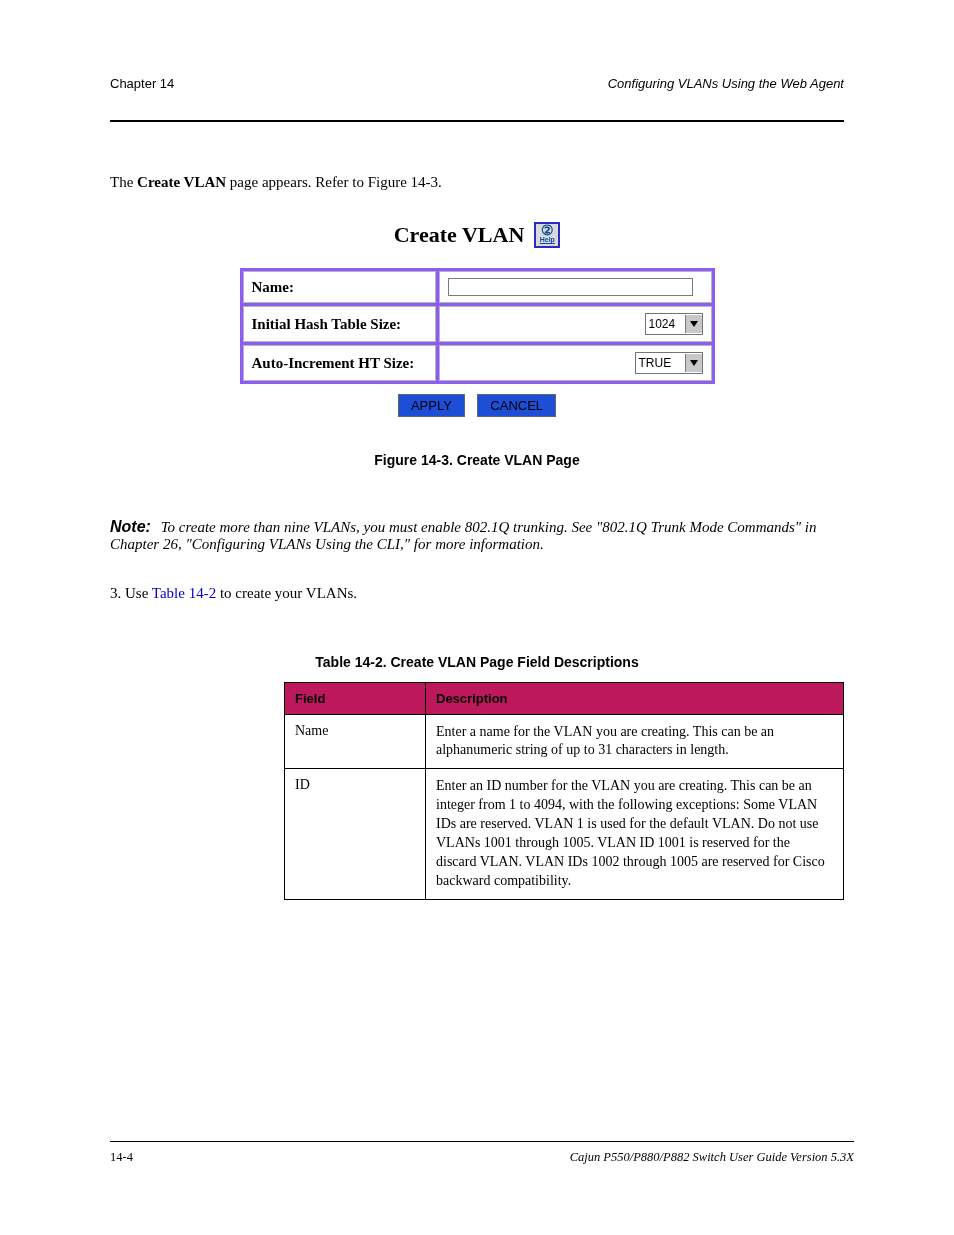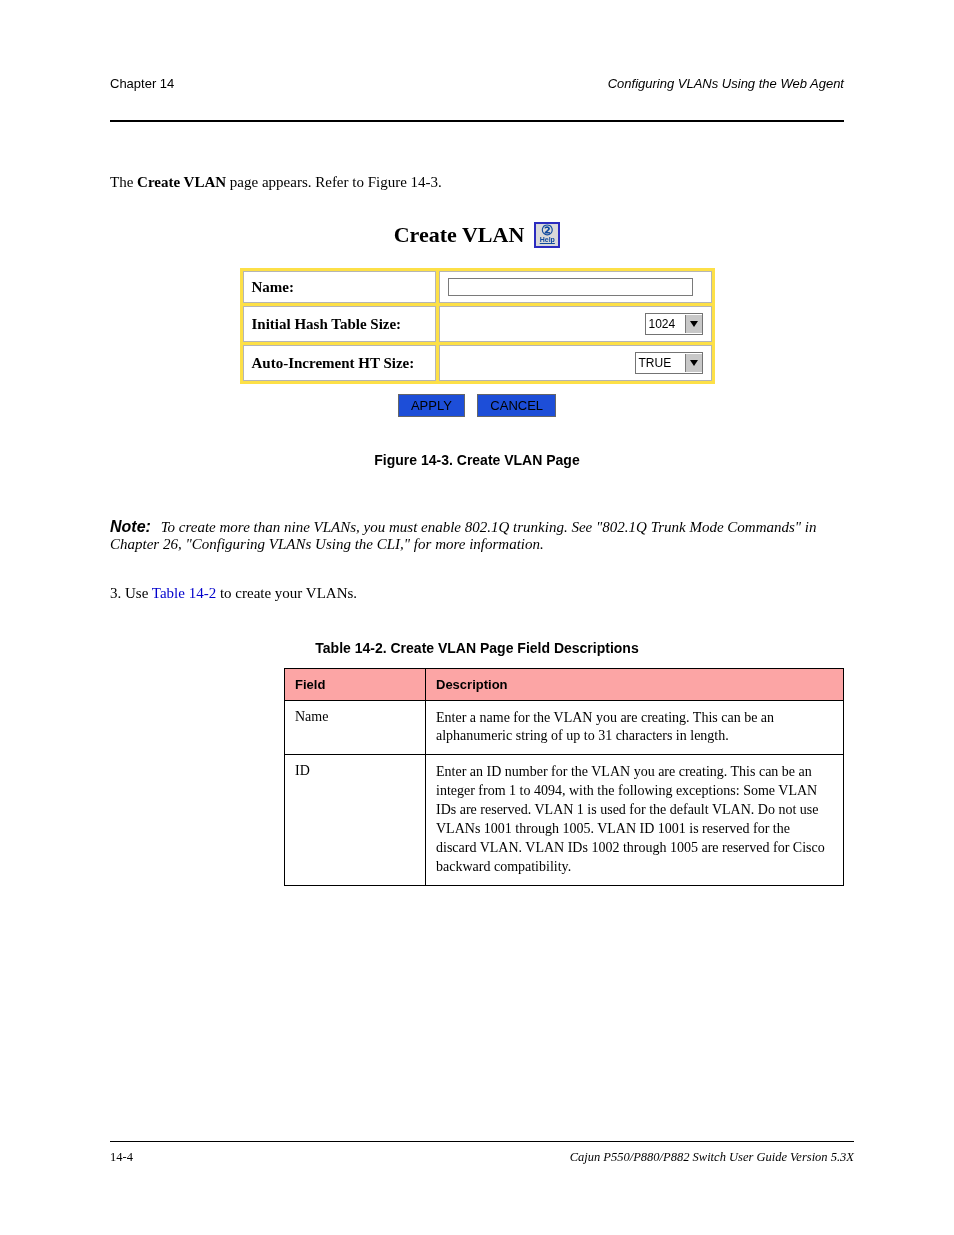--- a/index.html
+++ b/index.html
@@ -78,21 +78,21 @@
   .help-icon-inner .lbl {
     font-size: 7px;
     display:block;
     text-decoration: underline;
   }
 
   table.form-table {
     margin: 20px auto 0 auto;
     border-collapse: separate;
     border-spacing: 3px;
-    background: #fde047;
+    background: #8b5cf6;
     font-family: "Times New Roman", serif;
   }
   table.form-table td {
     background: #ffffff;
     border: 1px solid #b5b5b5;
     padding: 6px 8px;
     font-size: 15px;
     vertical-align: middle;
   }
   table.form-table td.label-cell {
@@ -191,41 +191,41 @@
     margin-top: 30px;
     font-size: 15px;
     line-height: 1.35;
   }
 
   .doc-table-caption {
     text-align: center;
     font-family: Arial, Helvetica, sans-serif;
     font-weight: bold;
     font-size: 14px;
-    margin-top: 36px;
+    margin-top: 50px;
   }
   .doc-table-wrap {
     margin-top: 12px;
     display: flex;
     justify-content: flex-end;
   }
   table.doc-table {
     border-collapse: collapse;
     width: 560px;
     font-size: 13px;
     font-family: Arial, Helvetica, sans-serif;
   }
   table.doc-table th, table.doc-table td {
     border: 1px solid #000;
     padding: 8px 10px;
     vertical-align: top;
     text-align: left;
   }
   table.doc-table th {
-    background: #fca5a5;
+    background: #be185d;
     font-weight: bold;
     font-size: 13px;
   }
   table.doc-table td.field-col {
     width: 120px;
     font-family: "Times New Roman", serif;
     font-size: 14px;
   }
   table.doc-table td.desc-col {
     font-family: Liberation Serif, serif;

